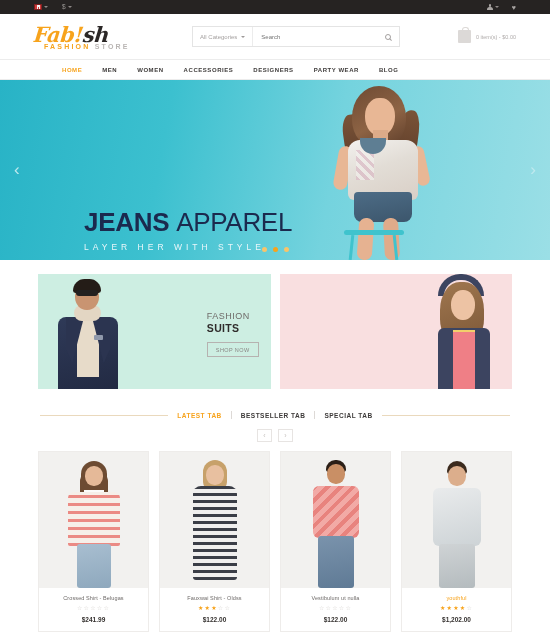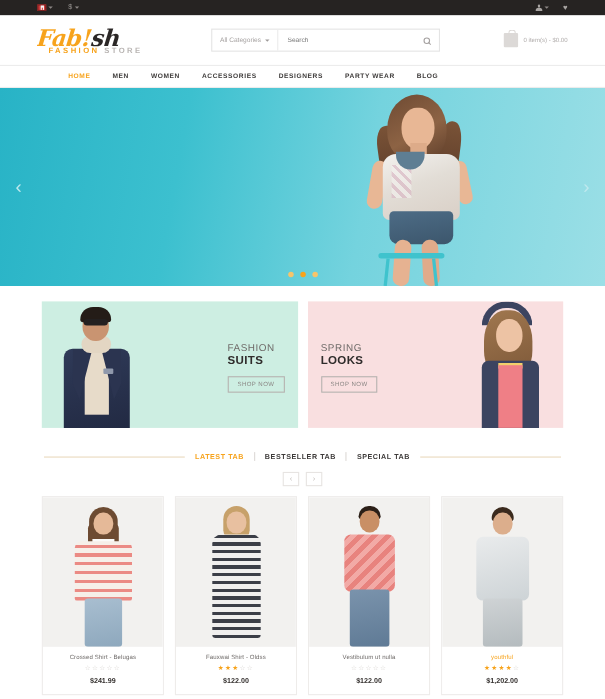--- a/index.html
+++ b/index.html
@@ -390,20 +390,27 @@
       <div class="m-shorts"></div>
         <div class="m-legL"></div>
         <div class="m-legR"></div>
       <div class="stool">
           <div class="stool-s"></div>
           <div class="stool-l1"></div>
           <div class="stool-l2"></div>
         </div>
     </div>
 
+    <div class="hero-copy">
+      <div class="hero-title">
+        <b>JEANS</b><span>&nbsp;</span><span>APPAREL</span>
+      </div>
+      <div class="hero-sub">LAYER HER WITH STYLE</div>
+
+    </div>
 
     <div class="hero-arrow left">‹</div>
     <div class="hero-arrow right">›</div>
 
     <div class="hero-dots">
       <span class="dot pale"></span>
       <span class="dot"></span>
       <span class="dot pale"></span>
     </div>
   </div>
@@ -432,25 +439,20 @@
 
     <div class="banner b2">
       <div class="fig">
         <div class="f2-arm"></div>
           <div class="f2-hair"></div>
           <div class="f2-face"></div>
         <div class="f2-body"></div>
           <div class="f2-yellow"></div>
           <div class="f2-pink"></div>
       </div>
-      <div class="bn-copy">
-        <div class="bn-l1">SPRING</div>
-        <div class="bn-l2">LOOKS</div>
-        <button class="bn-btn">SHOP NOW</button>
-      </div>
     </div>
 
   </div>
 
   <div class="tabs-row">
     <div class="tab-line"></div>
     <div class="tabs">
       <div class="tab active">LATEST TAB</div>
       <div class="tab-div"></div>
       <div class="tab">BESTSELLER TAB</div>

